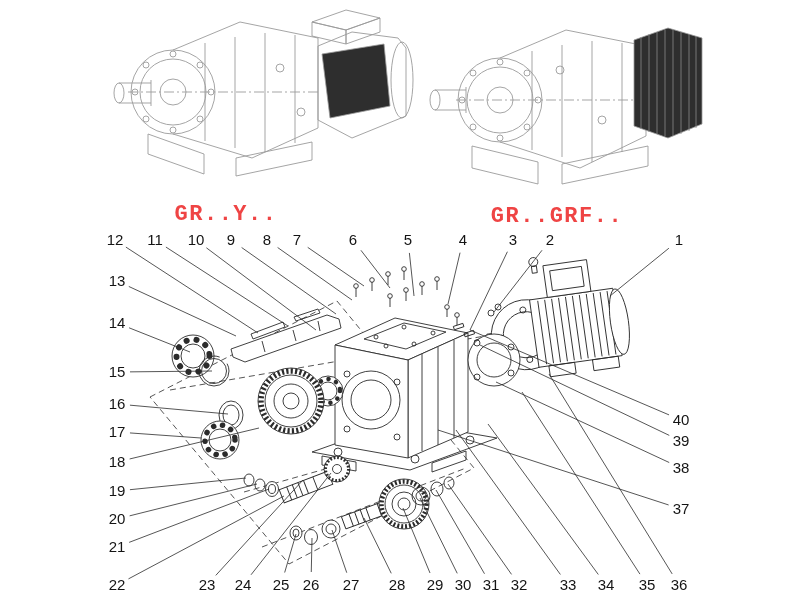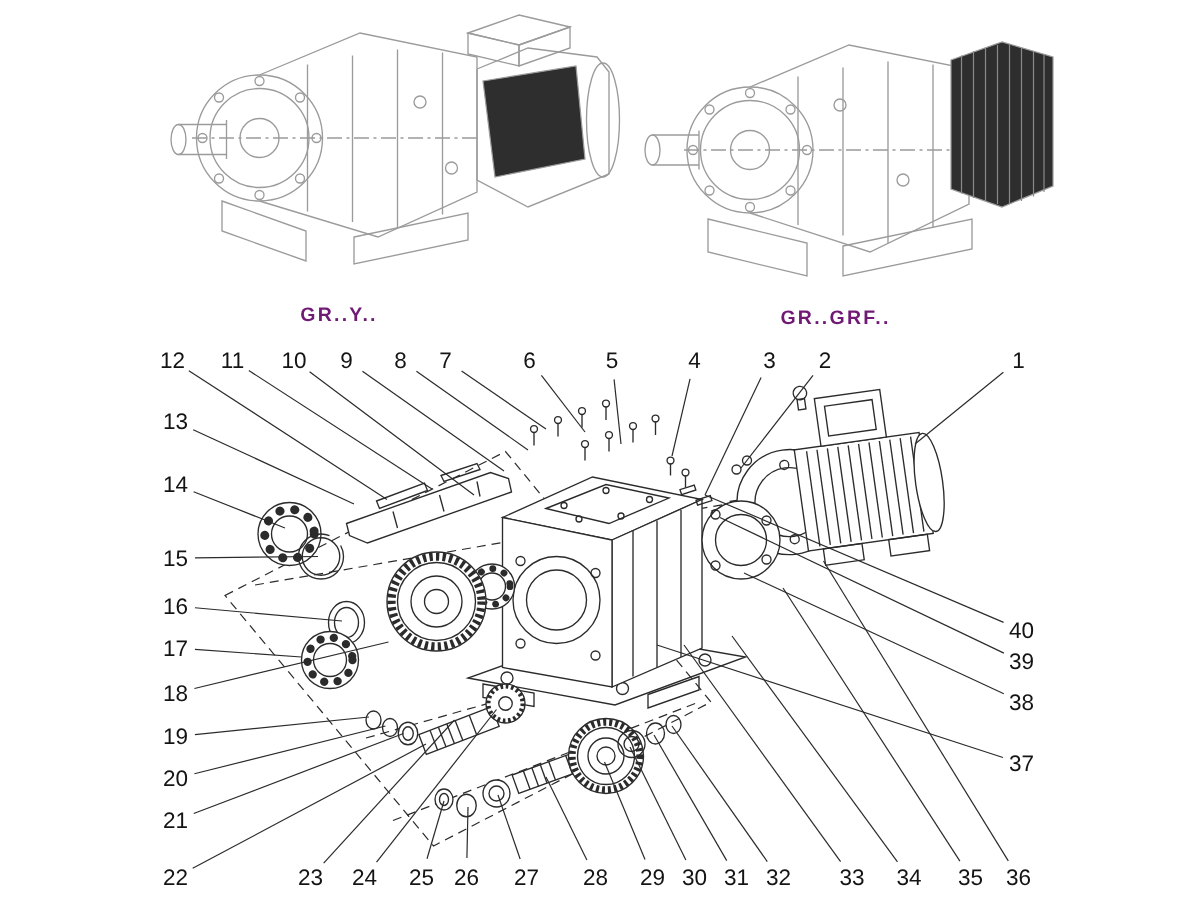--- a/index.html
+++ b/index.html
@@ -16,22 +16,22 @@
   .g-line{stroke:var(--line-color);fill:none;stroke-width:0.9;}
   .g-faint{stroke:var(--faint-color);fill:none;stroke-width:0.9;}
   .g-dash{stroke:var(--line-color);fill:none;stroke-width:0.8;stroke-dasharray:6 4;}
   .dashdot{stroke-dasharray:10 3 2 3;}
   .dark{fill:var(--dark-fill);stroke:var(--faint-color);stroke-width:0.8;}
   .darkfin{stroke:#8a8a8a;stroke-width:0.8;}
   .balls{fill:none;stroke:var(--line-color);stroke-linecap:round;}
   .teeth{fill:none;stroke:var(--line-color);}
   #leader-lines line{stroke:var(--line-color);stroke-width:0.8;}
   #callout-numbers text{font-family:"Liberation Sans",sans-serif;font-size:15px;fill:var(--number-color);text-anchor:middle;}
-  .variant-label{position:absolute;transform:translateX(-50%);font-family:Liberation Sans, sans-serif;
-                 font-weight:bold;font-size:13px;letter-spacing:1.5px;color:#701a75;}
+  .variant-label{position:absolute;transform:translateX(-50%);font-family:Liberation Mono, monospace;
+                 font-weight:bold;font-size:22px;letter-spacing:1.5px;color:#ef4444;}
   #label-left{left:226px;top:202px;}
   #label-right{left:557px;top:204px;text-align:right;}
 </style>
 </head>
 <body>
 
 <div class="canvas">
   <svg id="art" width="800" height="600" viewBox="0 0 800 600">
 
     <g class="g-faint">

